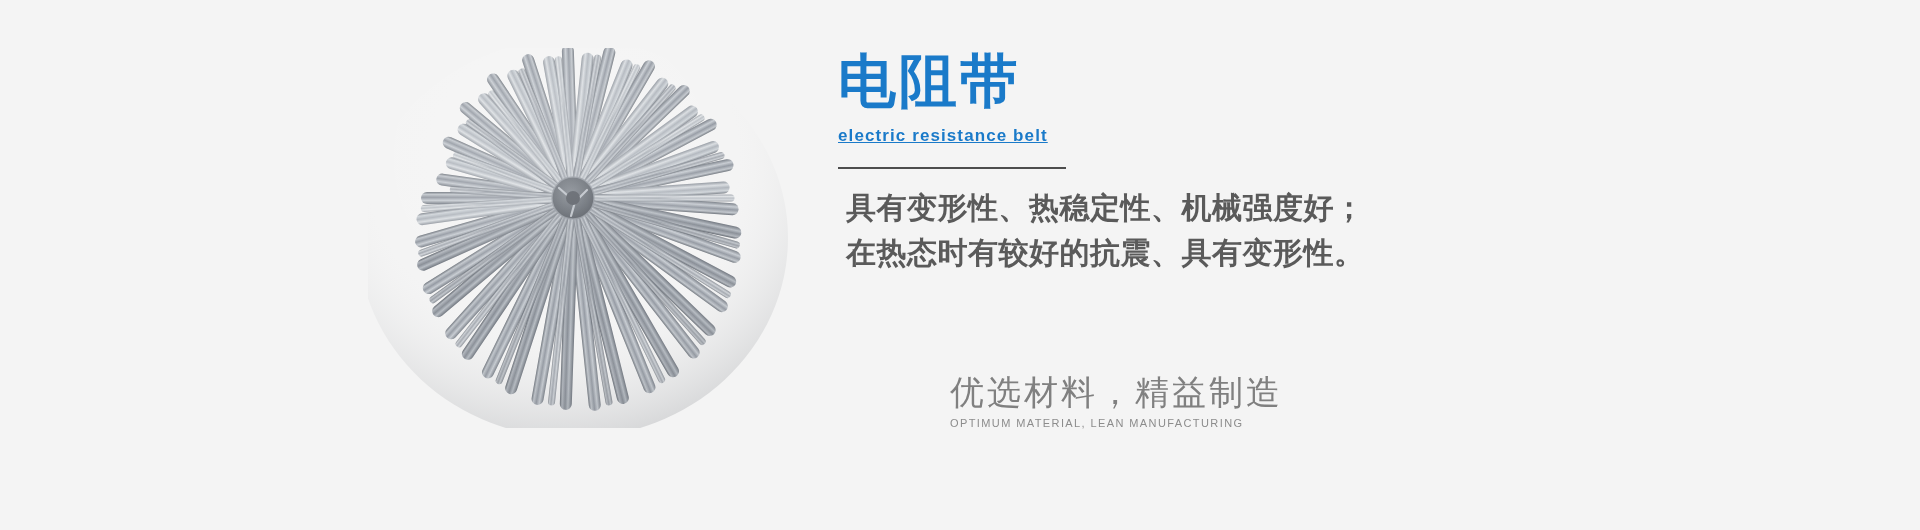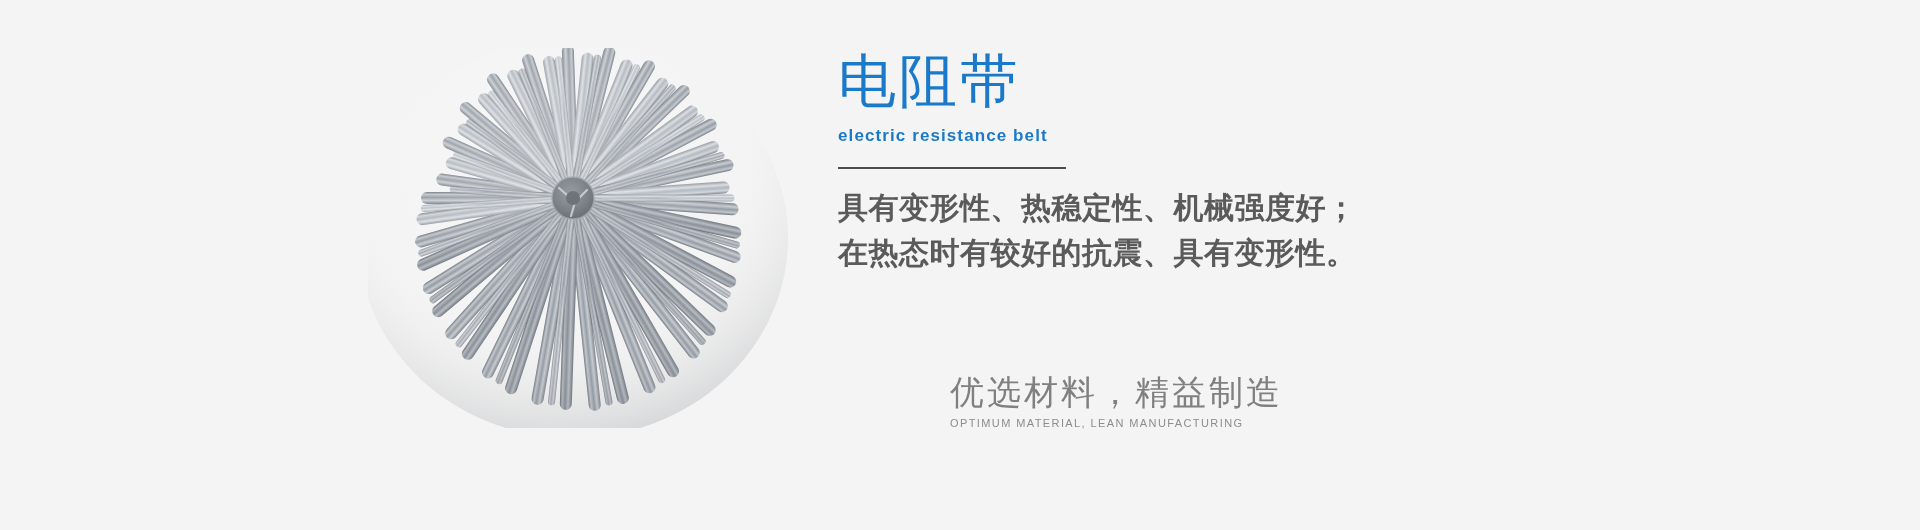--- a/index.html
+++ b/index.html
@@ -42,35 +42,36 @@
     top:0;
     width:900px;
     height:530px;
   }
 
   .title-block { position:absolute; left:0; top:52px; }
 
   .title-cn {
     font-size:58px;
     line-height:1;
-    font-weight:400;
+    font-weight:700;
     color:#1a7ac9;
     letter-spacing:3px;
     font-family:"DejaVu Sans","Liberation Sans",sans-serif;
     white-space:nowrap;
   }
 
   .title-en {
     margin-top:16px;
     font-size:17px;
     font-weight:700;
     color:#1a7ac9;
     letter-spacing:1.1px;
     white-space:nowrap;
     font-family:"Liberation Sans","DejaVu Sans",sans-serif;
+    text-decoration:underline;
   }
 
   .rule {
     margin-top:21px;
     width:228px;
     height:2px;
     background:#4d4d4d;
   }
 
   
@@ -81,20 +82,21 @@
     width:620px;
   }
   .desc-line {
     font-size:30px;
     line-height:45px;
     font-weight:700;
     color:#5a5a5a;
     letter-spacing:0.5px;
     white-space:nowrap;
     font-family:"DejaVu Sans","Liberation Sans",sans-serif;
+    margin-left:8px;
   }
 
   
   .slogan {
     position:absolute;
     left:112px;
     top:372px;
     width:420px;
     text-align:left;
   }

